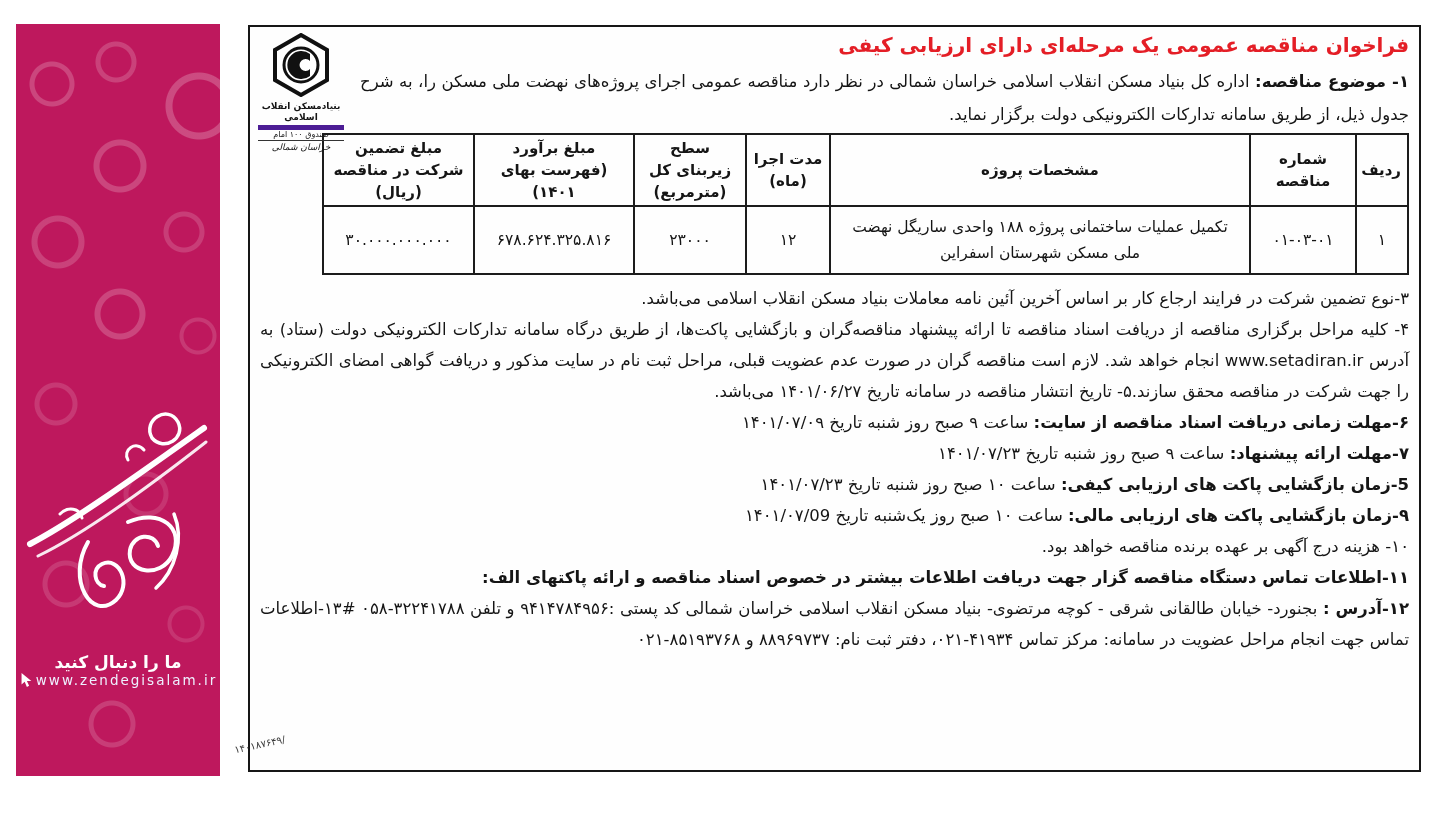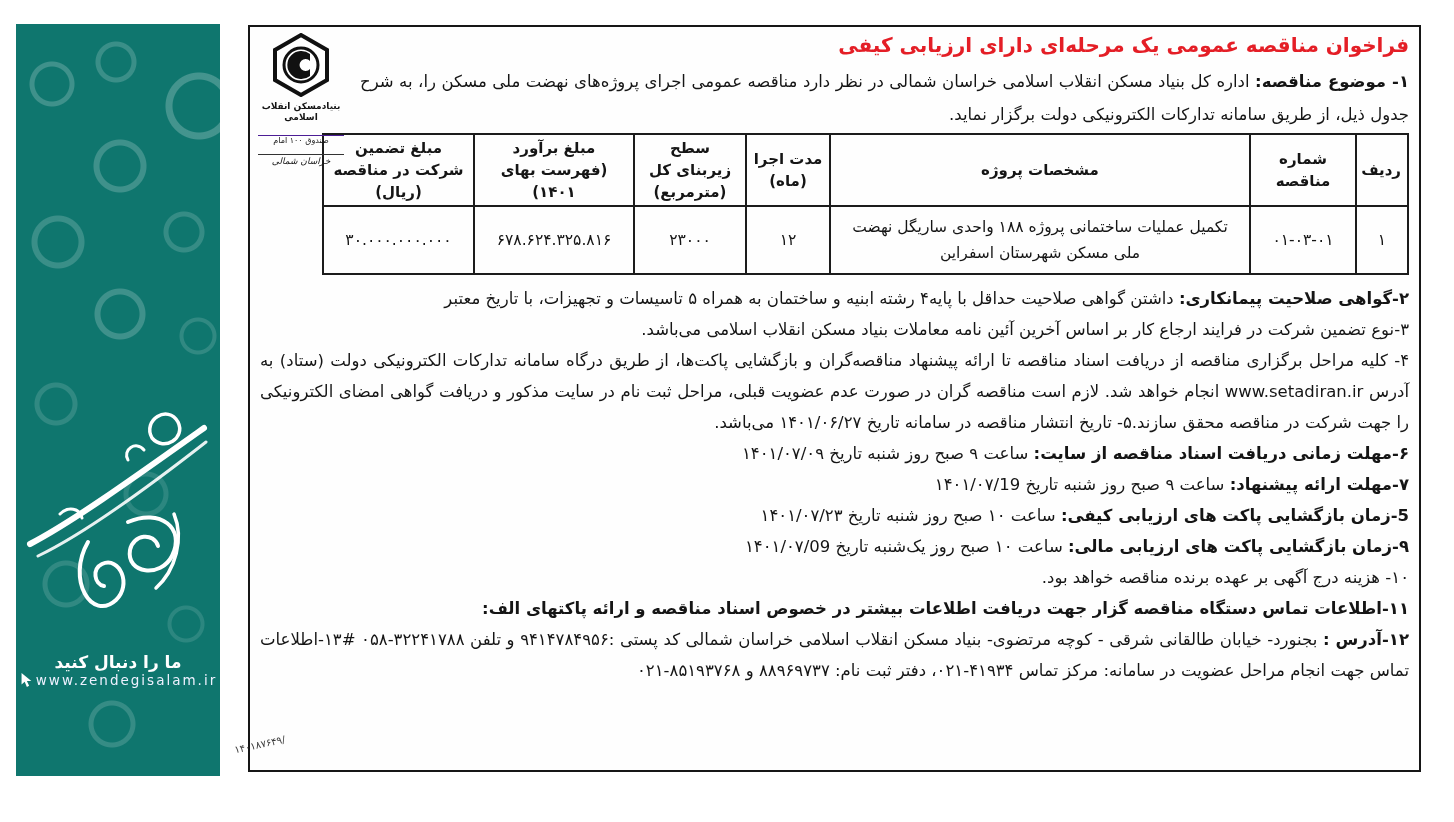--- a/index.html
+++ b/index.html
@@ -1,20 +1,20 @@
 <!DOCTYPE html>
 <html lang="fa"><head>
 <meta charset="utf-8">
 <style>
   html,body{margin:0;padding:0;}
   body{width:1454px;height:822px;background:#ffffff;font-family:"DejaVu Sans",sans-serif;}
   .page{position:relative;width:1454px;height:822px;background:#ffffff;overflow:hidden;}
 
   
-  .sidebar{position:absolute;left:16px;top:24px;width:204px;height:752px;background:#0f766e;overflow:hidden;}
+  .sidebar{position:absolute;left:16px;top:24px;width:204px;height:752px;background:#be185d;overflow:hidden;}
   .sidebar .pattern{position:absolute;inset:0;
     background-image:
       radial-gradient(circle at 36px 60px, transparent 17px, rgba(255,255,255,.20) 18px, rgba(255,255,255,.20) 22px, transparent 23px),
       radial-gradient(circle at 100px 38px, transparent 15px, rgba(255,255,255,.18) 16px, rgba(255,255,255,.18) 20px, transparent 21px),
       radial-gradient(circle at 183px 82px, transparent 26px, rgba(255,255,255,.22) 27px, rgba(255,255,255,.22) 33px, transparent 34px),
       radial-gradient(circle at 104px 142px, transparent 20px, rgba(255,255,255,.20) 21px, rgba(255,255,255,.20) 26px, transparent 27px),
       radial-gradient(circle at 42px 218px, transparent 20px, rgba(255,255,255,.18) 21px, rgba(255,255,255,.18) 26px, transparent 27px),
       radial-gradient(circle at 168px 208px, transparent 15px, rgba(255,255,255,.16) 16px, rgba(255,255,255,.16) 20px, transparent 21px),
       radial-gradient(circle at 104px 290px, transparent 19px, rgba(255,255,255,.20) 20px, rgba(255,255,255,.20) 25px, transparent 26px),
       radial-gradient(circle at 182px 312px, transparent 14px, rgba(255,255,255,.14) 15px, rgba(255,255,255,.14) 18px, transparent 19px),
@@ -26,22 +26,22 @@
   }
   .calli{position:absolute;left:8px;top:370px;width:188px;height:250px;}
   .follow{position:absolute;left:0;right:0;top:628px;color:#ffffff;font-weight:bold;font-size:17px;text-align:center;direction:rtl;}
   .site{position:absolute;left:0;right:0;top:648px;color:#eef1ff;font-size:13.5px;text-align:center;letter-spacing:2px;white-space:nowrap;}
   .site svg{vertical-align:-3px;margin-right:3px;}
 
   
   .content{position:absolute;left:248px;top:25px;width:1173px;height:747px;border:2px solid #161616;
     box-sizing:border-box;background:#fefefe;direction:rtl;padding:4px 10px 0 10px;color:#151515;}
   .emblem{position:absolute;left:8px;top:6px;width:86px;text-align:center;}
-  .emblem .orgname{font-size:9px;font-weight:bold;line-height:11px;border-bottom:1px solid #4c1d95;padding-bottom:12px;}
-  .emblem .orgsub{font-size:8px;line-height:10px;border-bottom:1px solid #333;padding-bottom:8px;}
+  .emblem .orgname{font-size:9px;font-weight:bold;line-height:11px;border-bottom:5px solid #4c1d95;padding-bottom:2px;}
+  .emblem .orgsub{font-size:8px;line-height:10px;border-bottom:1px solid #333;padding-bottom:0;}
   .emblem .orgprov{font-size:9px;font-style:italic;line-height:12px;}
   .title{margin:2px 0 0;text-align:right;color:#e41e26;font-weight:bold;font-size:20px;}
   .p1{margin:8px 0 2px;font-size:16.5px;line-height:33px;text-align:justify;padding-left:100px;}
   .lead{font-weight:bold;}
 
   table.tender{width:1085px;border-collapse:collapse;margin:2px 0 8px auto;direction:rtl;table-layout:fixed;}
   table.tender th,table.tender td{border:2px solid #1c1c1c;text-align:center;vertical-align:middle;padding:2px 6px;}
   table.tender th{font-size:15px;font-weight:bold;height:48px;line-height:22px;}
   table.tender td{font-size:15.5px;height:62px;line-height:26px;}
 
@@ -123,29 +123,28 @@
           <td>۰۱-۰۳-۰۱</td>
           <td>تکمیل عملیات ساختمانی پروژه ۱۸۸ واحدی ساریگل نهضت ملی مسکن شهرستان اسفراین</td>
           <td>۱۲</td>
           <td>۲۳۰۰۰</td>
           <td>۶۷۸.۶۲۴.۳۲۵.۸۱۶</td>
           <td>۳۰.۰۰۰.۰۰۰.۰۰۰</td>
         </tr>
       </tbody>
     </table>
 
-    <div class="line"><span class="lead">۲-گواهی صلاحیت پیمانکاری:</span><span> داشتن گواهی صلاحیت حداقل با پایه۴ رشته ابنیه و ساختمان به همراه ۵ تاسیسات و تجهیزات، با تاریخ معتبر</span></div>
 
     <div class="line"><span>۳-نوع تضمین شرکت در فرایند ارجاع کار بر اساس آخرین آئین نامه معاملات بنیاد مسکن انقلاب اسلامی می‌باشد.</span></div>
 
     <div class="line just"><span>۴- کلیه مراحل برگزاری مناقصه از دریافت اسناد مناقصه تا ارائه پیشنهاد مناقصه‌گران و بازگشایی پاکت‌ها، از طریق درگاه سامانه تدارکات الکترونیکی دولت (ستاد) به آدرس </span><span class="url">www.setadiran.ir</span><span> انجام خواهد شد. لازم است مناقصه گران در صورت عدم عضویت قبلی، مراحل ثبت نام در سایت مذکور و دریافت گواهی امضای الکترونیکی را جهت شرکت در مناقصه محقق سازند.۵- تاریخ انتشار مناقصه در سامانه تاریخ ۱۴۰۱/۰۶/۲۷ می‌باشد.</span></div>
 
     <div class="line"><span class="lead">۶-مهلت زمانی دریافت اسناد مناقصه از سایت:</span><span> ساعت ۹ صبح روز شنبه تاریخ ۱۴۰۱/۰۷/۰۹</span></div>
 
-    <div class="line"><span class="lead">۷-مهلت ارائه پیشنهاد:</span><span> ساعت ۹ صبح روز شنبه تاریخ ۱۴۰۱/۰۷/19</span></div>
+    <div class="line"><span class="lead">۷-مهلت ارائه پیشنهاد:</span><span> ساعت ۹ صبح روز شنبه تاریخ ۱۴۰۱/۰۷/۲۳</span></div>
 
     <div class="line"><span class="lead">5-زمان بازگشایی پاکت های ارزیابی کیفی:</span><span> ساعت ۱۰ صبح روز شنبه تاریخ ۱۴۰۱/۰۷/۲۳</span></div>
 
     <div class="line"><span class="lead">۹-زمان بازگشایی پاکت های ارزیابی مالی:</span><span> ساعت ۱۰ صبح روز یک‌شنبه تاریخ ۱۴۰۱/۰۷/09</span></div>
 
     <div class="line"><span>۱۰- هزینه درج آگهی بر عهده برنده مناقصه خواهد بود.</span></div>
 
     <div class="line"><span class="lead">۱۱-اطلاعات تماس دستگاه مناقصه گزار جهت دریافت اطلاعات بیشتر در خصوص اسناد مناقصه و ارائه پاکتهای الف:</span></div>
 
     <div class="line just"><span class="lead">۱۲-آدرس :</span><span> بجنورد- خیابان طالقانی شرقی - کوچه مرتضوی- بنیاد مسکن انقلاب اسلامی خراسان شمالی کد پستی :۹۴۱۴۷۸۴۹۵۶ و تلفن ۳۲۲۴۱۷۸۸-۰۵۸ #۱۳-اطلاعات تماس جهت انجام مراحل عضویت در سامانه: مرکز تماس ۴۱۹۳۴-۰۲۱، دفتر ثبت نام: ۸۸۹۶۹۷۳۷ و ۸۵۱۹۳۷۶۸-۰۲۱</span></div>

